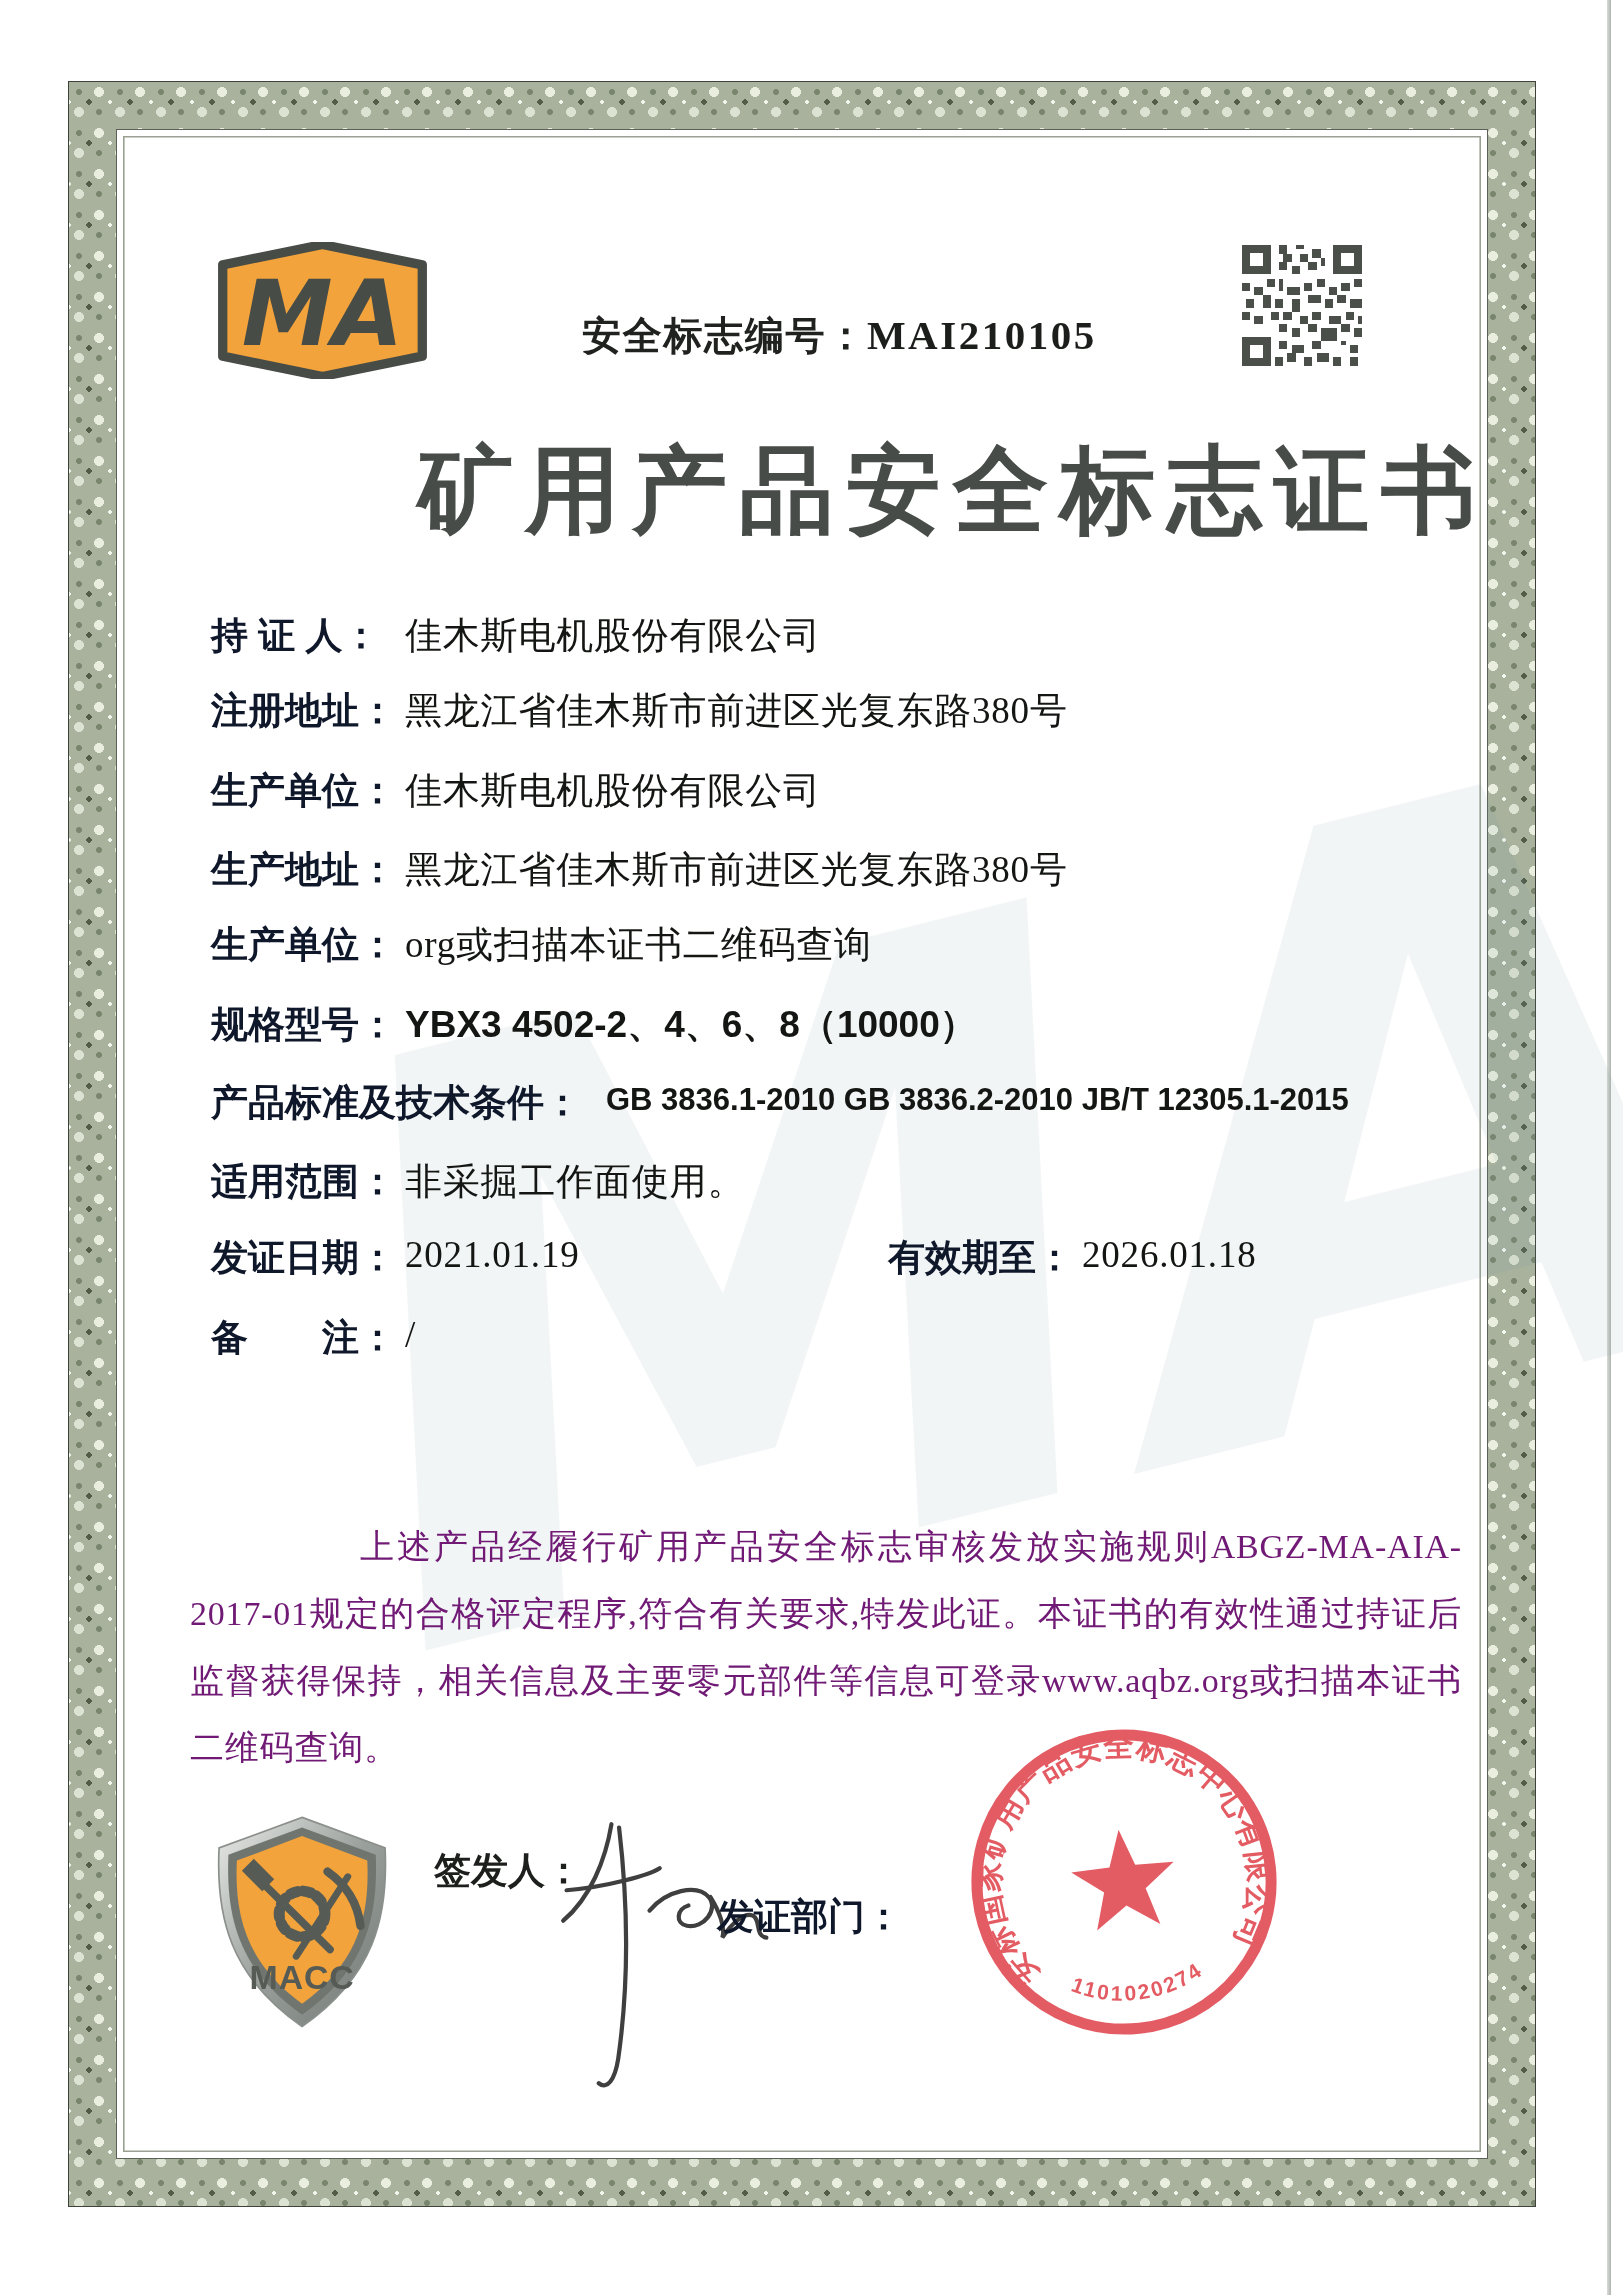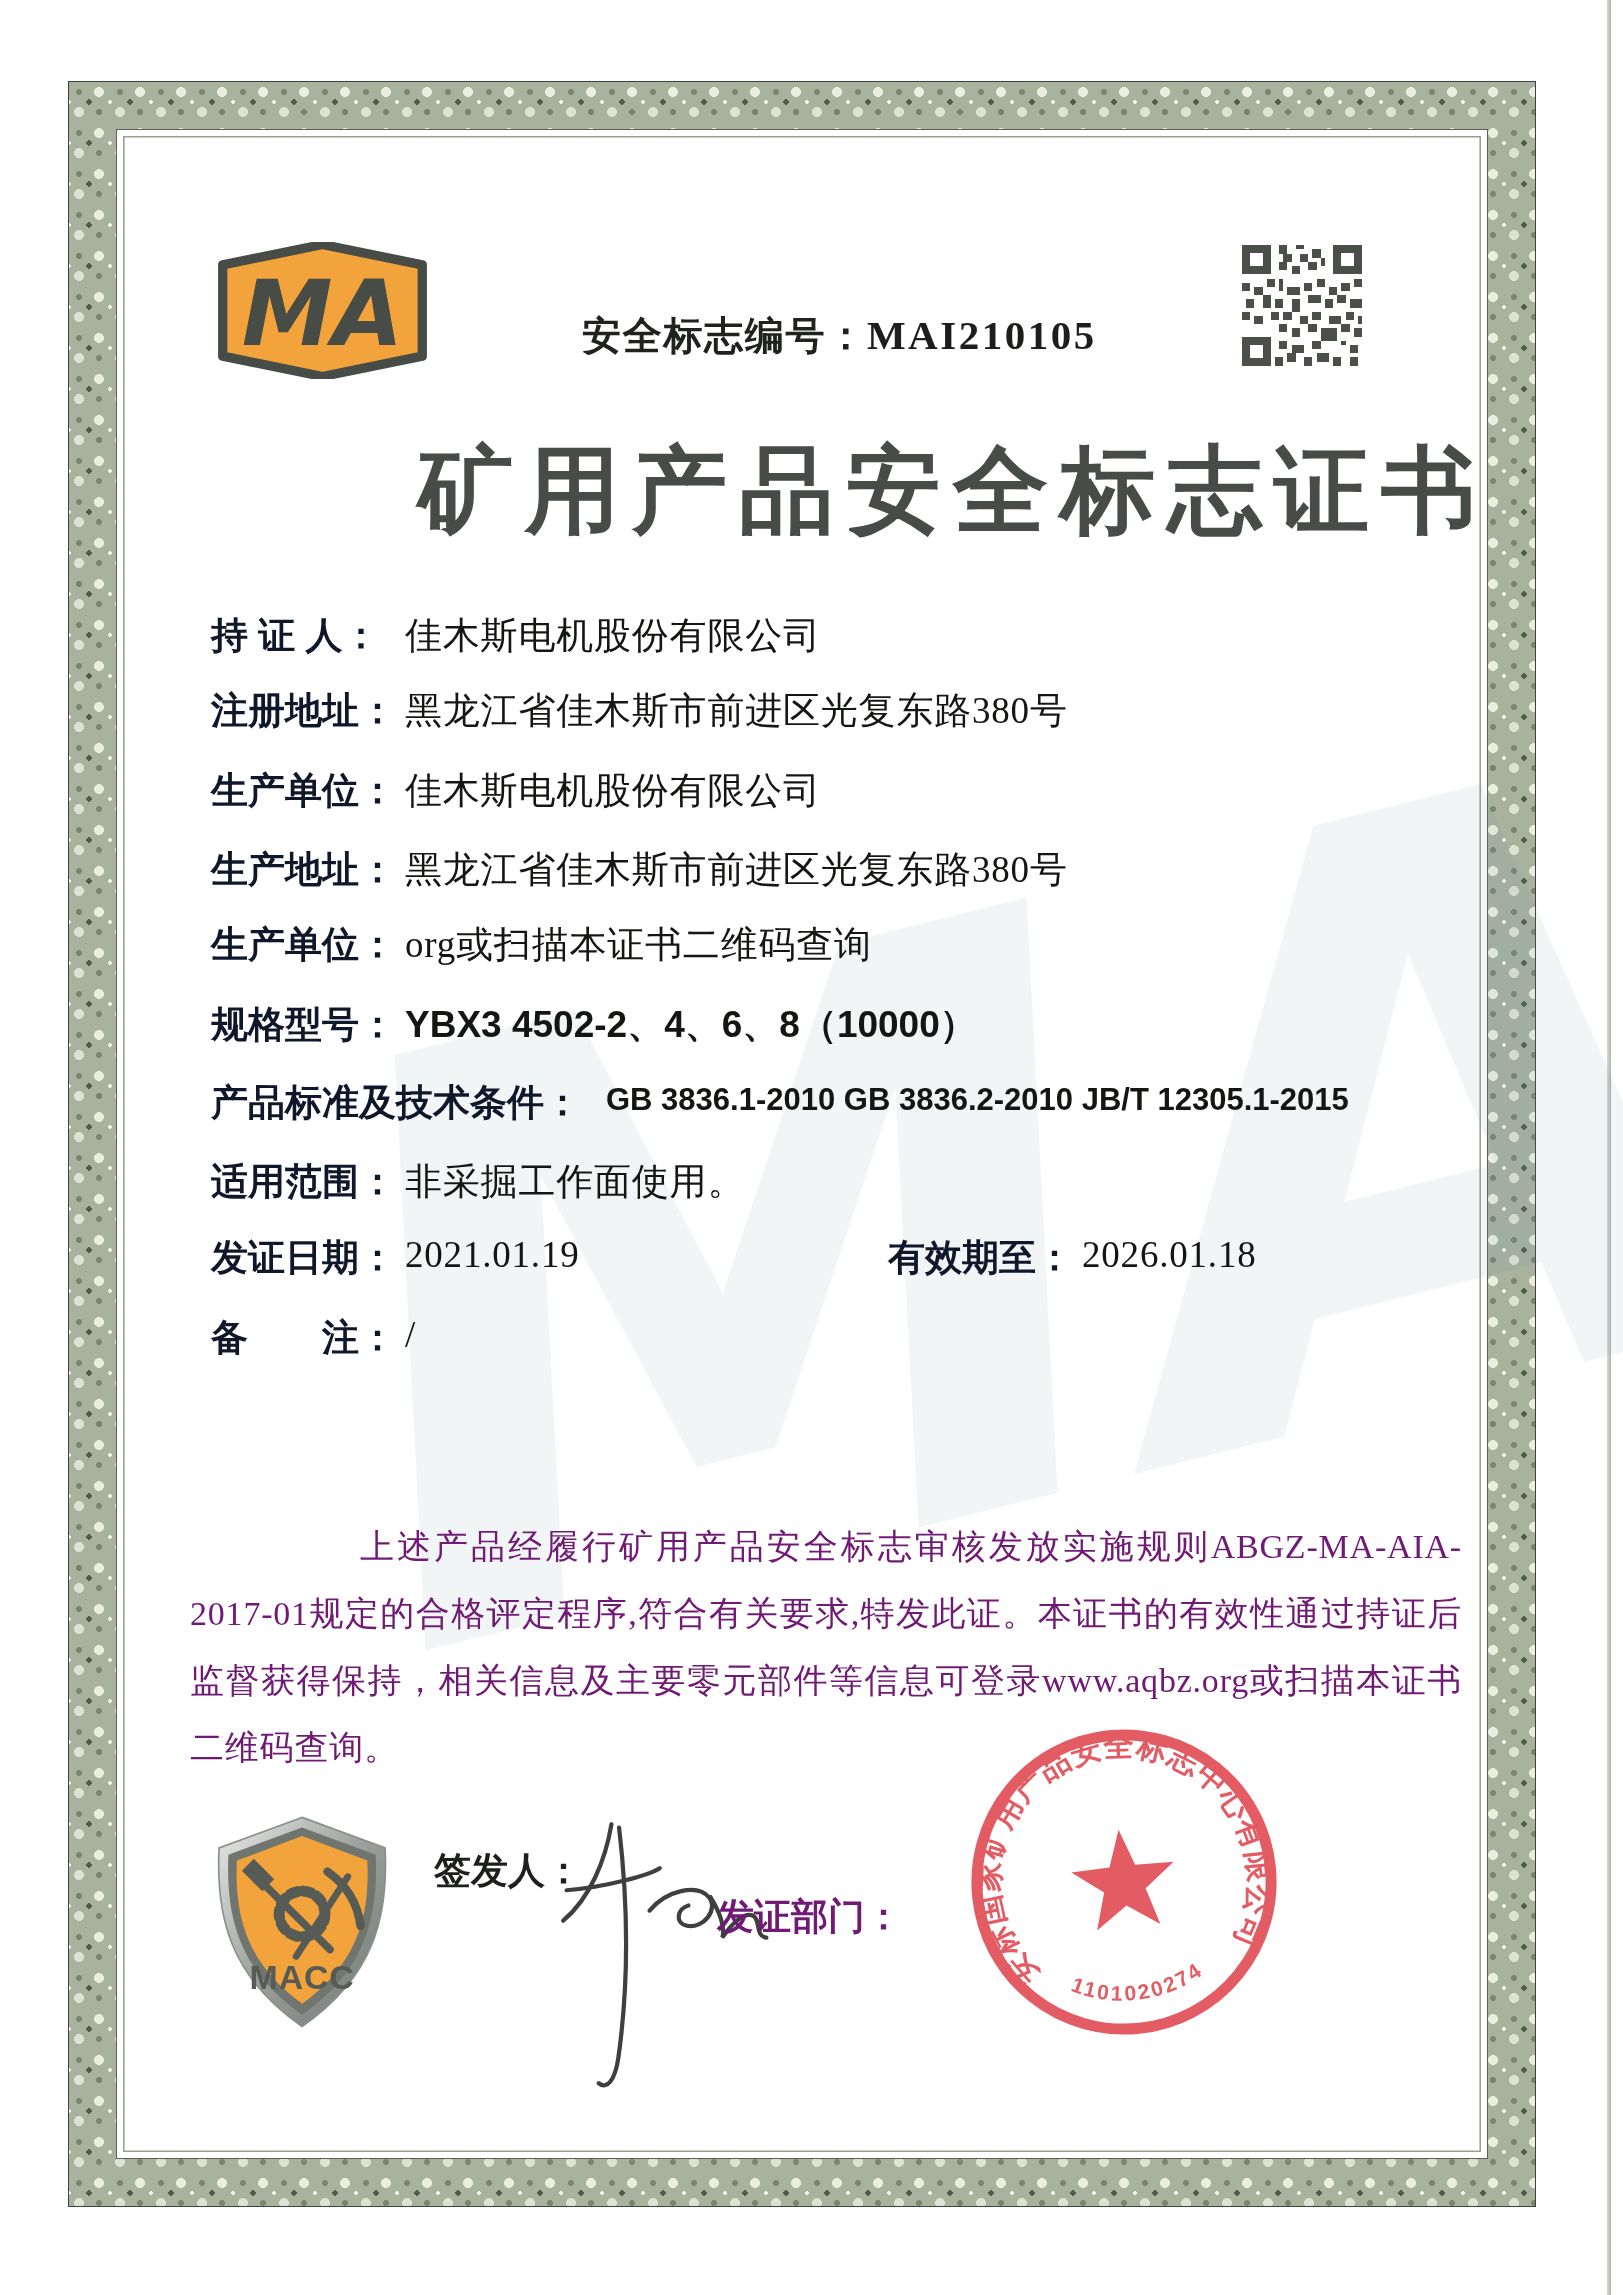--- a/index.html
+++ b/index.html
@@ -55,21 +55,21 @@
     font-size:34px;line-height:67px;color:#701a75;text-align:justify;
     text-indent:5em;letter-spacing:0.8px;}
 
   .shield{position:absolute;left:203px;top:1814px;width:199px;height:216px;}
   .signer{position:absolute;left:434px;top:1846px;
     font-family:"Liberation Sans","DejaVu Sans",sans-serif;font-weight:bold;
     font-size:37px;color:#1d1f1c;}
   .signature{position:absolute;left:531px;top:1809px;width:254px;height:292px;}
   .issuer{position:absolute;left:717px;top:1892px;
     font-family:Liberation Mono, monospace;font-weight:bold;
-    font-size:37px;color:#701a75;}
+    font-size:37px;color:#0f172a;}
   .stamp{position:absolute;left:960px;top:1718px;width:328px;height:328px;
     transform:rotate(-6deg);opacity:0.93;}
 </style>
 </head>
 <body>
 
 <div class="scan-edge"></div>
 <div class="ornate">
   <div class="sheet"></div>
 </div>

